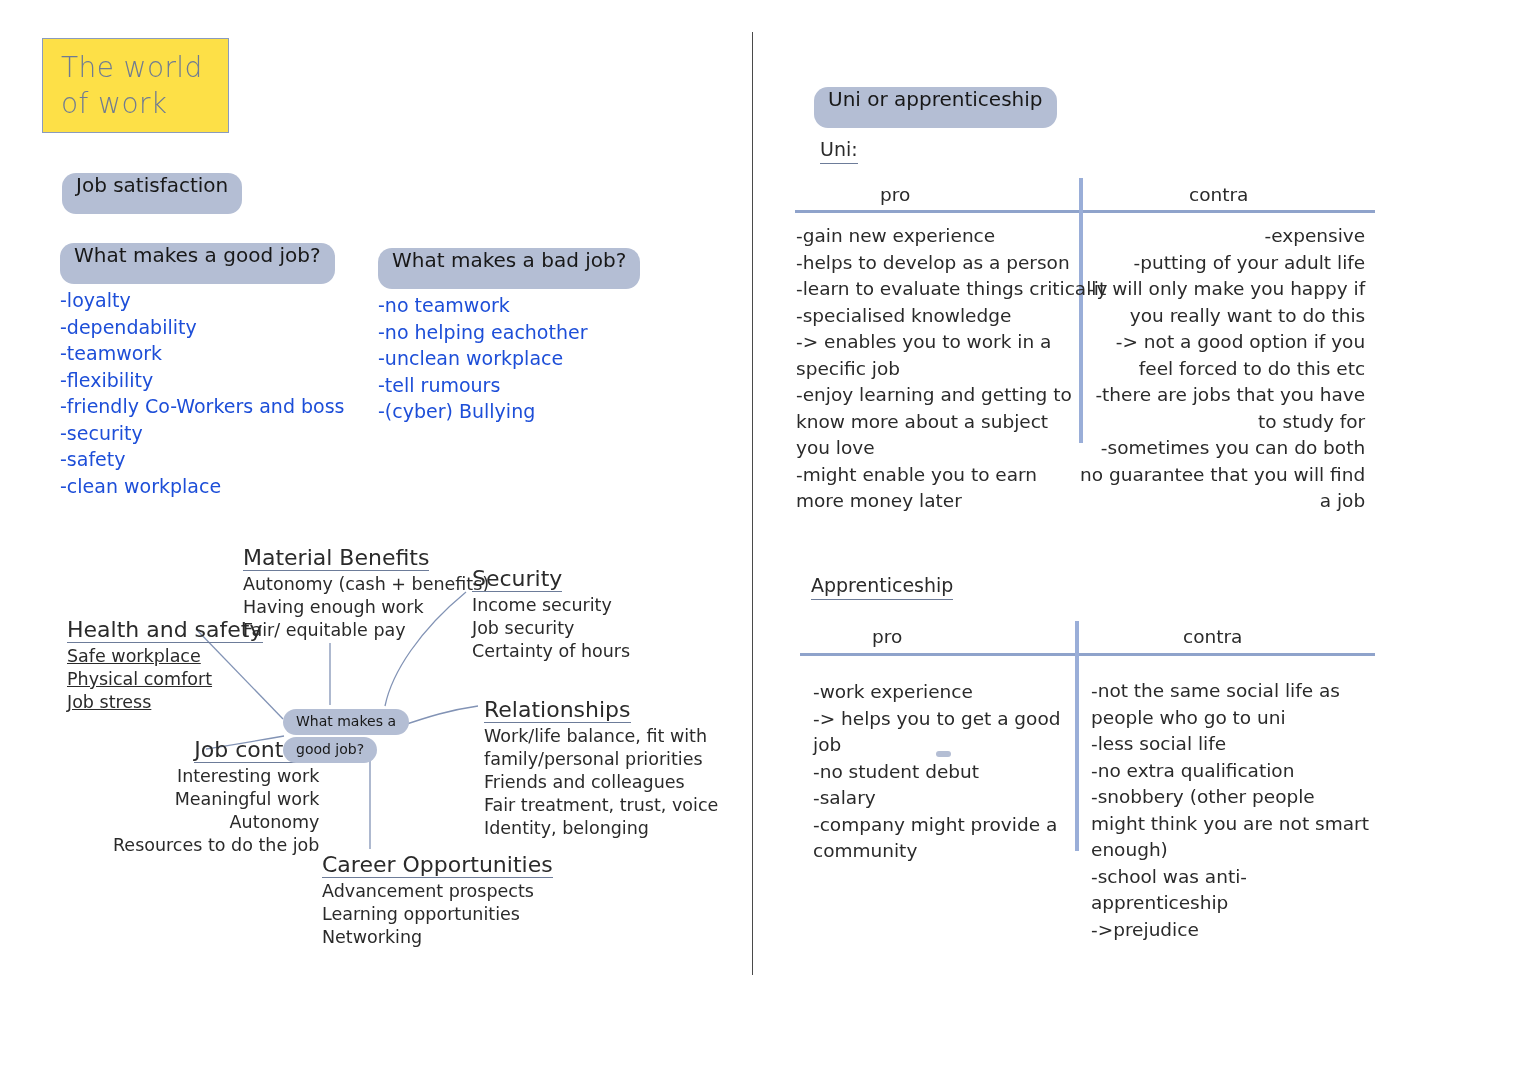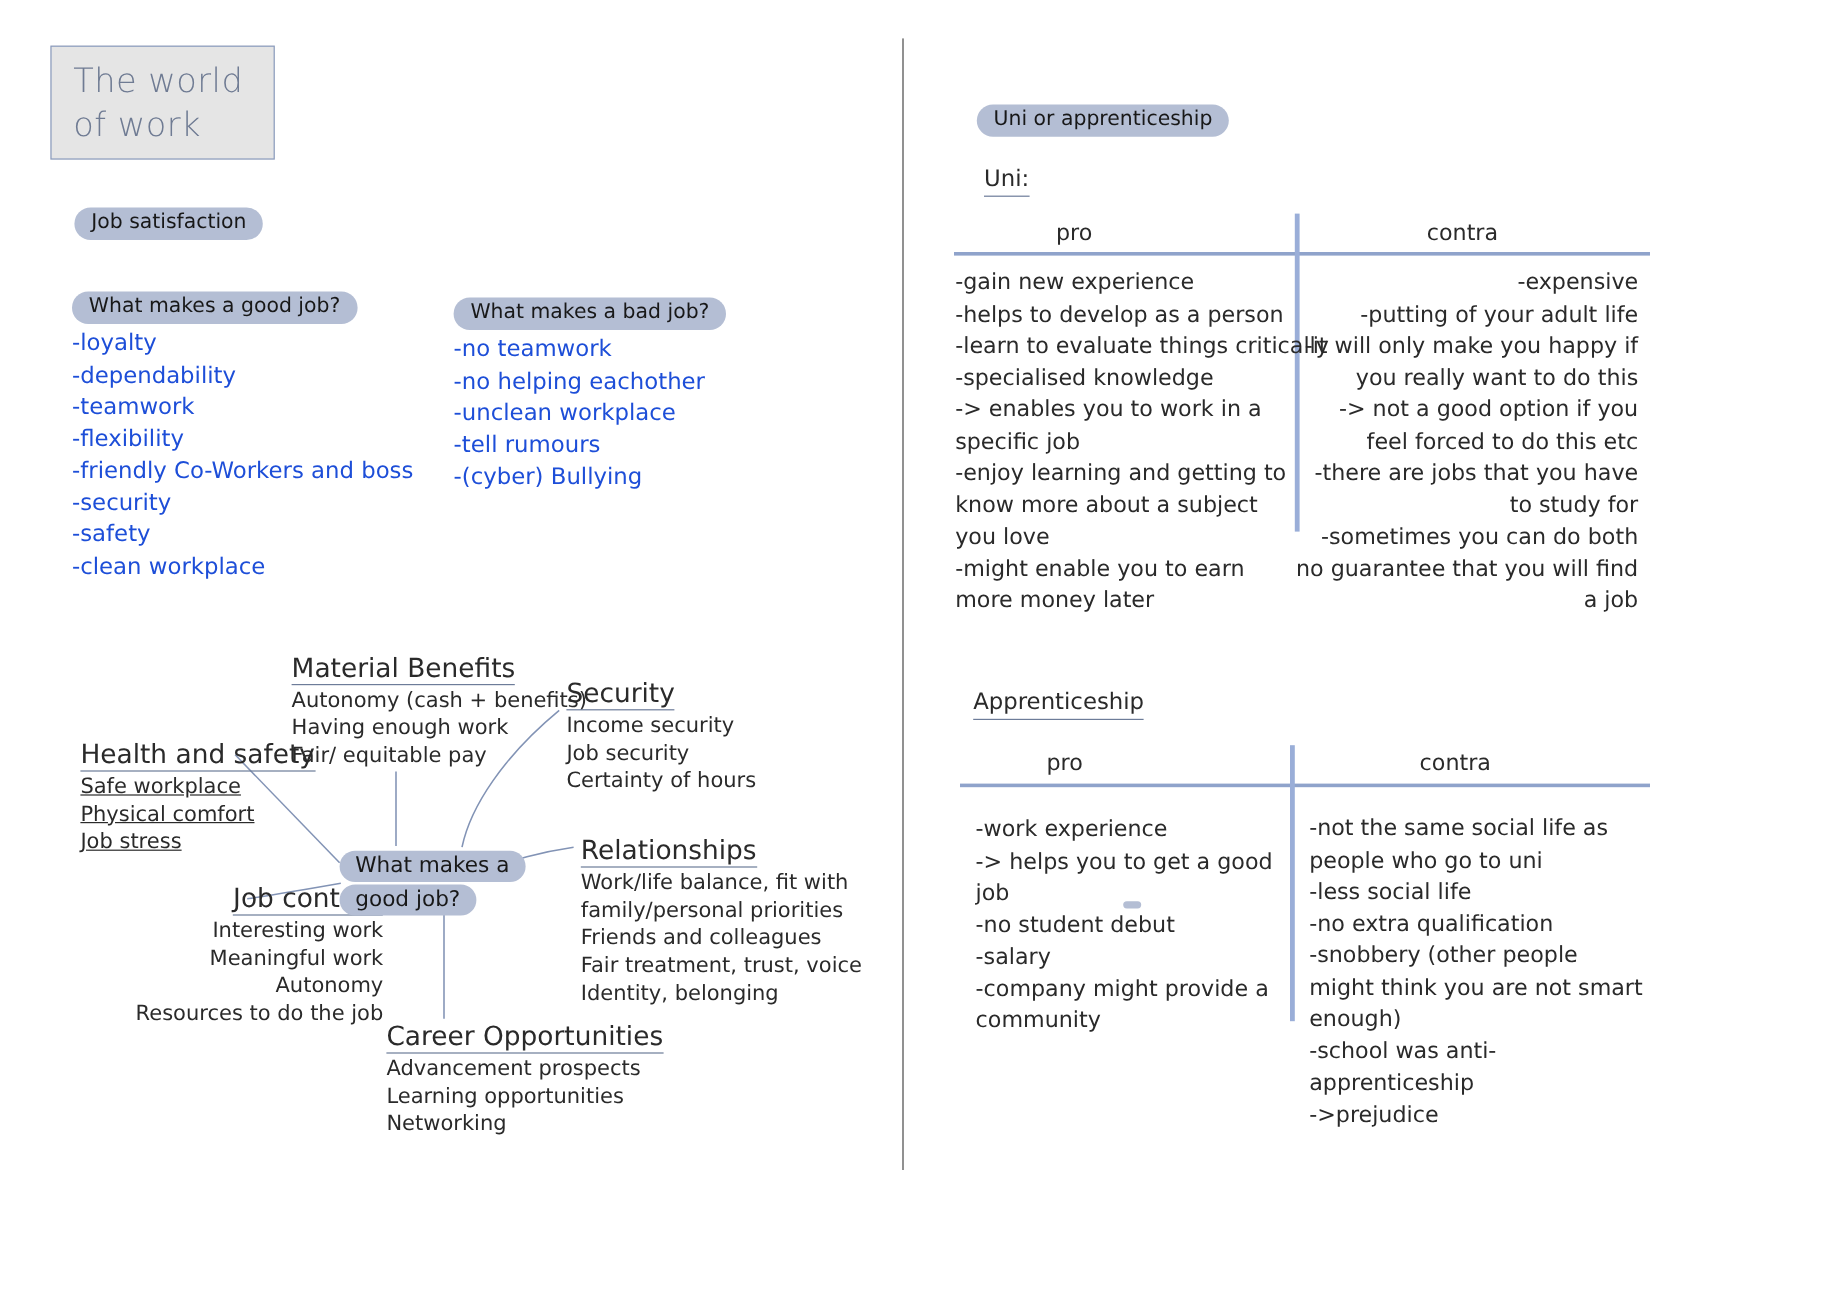--- a/index.html
+++ b/index.html
@@ -12,55 +12,55 @@
 
   
   .divider{
     position:absolute;left:752px;top:32px;width:1px;height:943px;
     background:#4a4a4a;
   }
 
   
   .title-box{
     position:absolute;left:42px;top:38px;width:187px;height:95px;
-    border:1.6px solid #8a9bbd;background:#e5e5e5;
+    border:1.6px solid #8a9bbd;background:#fde047;
     box-sizing:border-box;
     display:flex;flex-direction:column;justify-content:center;
     padding-left:18px;
   }
   .title-line{
     font-size:28px;line-height:36px;color:#6f7b93;letter-spacing:.4px;
     font-weight:300;
   }
 
   
   .pill{
     display:inline-block;background:#b4bed4;color:#181818;
-    border-radius:14px;padding:2px 14px 4px 14px;
-    font-size:17px;line-height:21px;white-space:nowrap;
+    border-radius:14px;padding:2px 14px 18px 14px;
+    font-size:20px;line-height:21px;white-space:nowrap;
   }
 
   
   .block{position:absolute;}
   .lines{font-size:19px;line-height:26.5px;color:#1d4ed8;}
   .lines div{white-space:nowrap;}
 
   .hl-head{margin-bottom:3px;}
 
   
   .mm-head{
     display:inline-block;font-size:22px;line-height:23px;color:#2a2a2a;
     border-bottom:1.2px solid #6d7c99;padding-bottom:1px;margin-bottom:2px;
   }
   .mm-body{font-size:17.5px;line-height:23px;color:#2a2a2a;}
   .mm-body div{white-space:nowrap;}
 
   
   .node{position:absolute;left:283px;top:709px;}
-  .node .pill{border-radius:13px;padding:1px 13px 2px 13px;font-size:18px;line-height:23px;}
+  .node .pill{border-radius:13px;padding:1px 13px 2px 13px;font-size:14px;line-height:23px;}
   .node .row{margin-bottom:2px;}
 
   svg.connectors{position:absolute;left:0;top:0;width:1527px;height:1080px;pointer-events:none;}
 
   
   .sec-head{
     position:absolute;display:inline-block;
     font-size:19px;line-height:25px;color:#2a2a2a;
     border-bottom:1.3px solid #6d7c99;padding-bottom:1px;
   }

